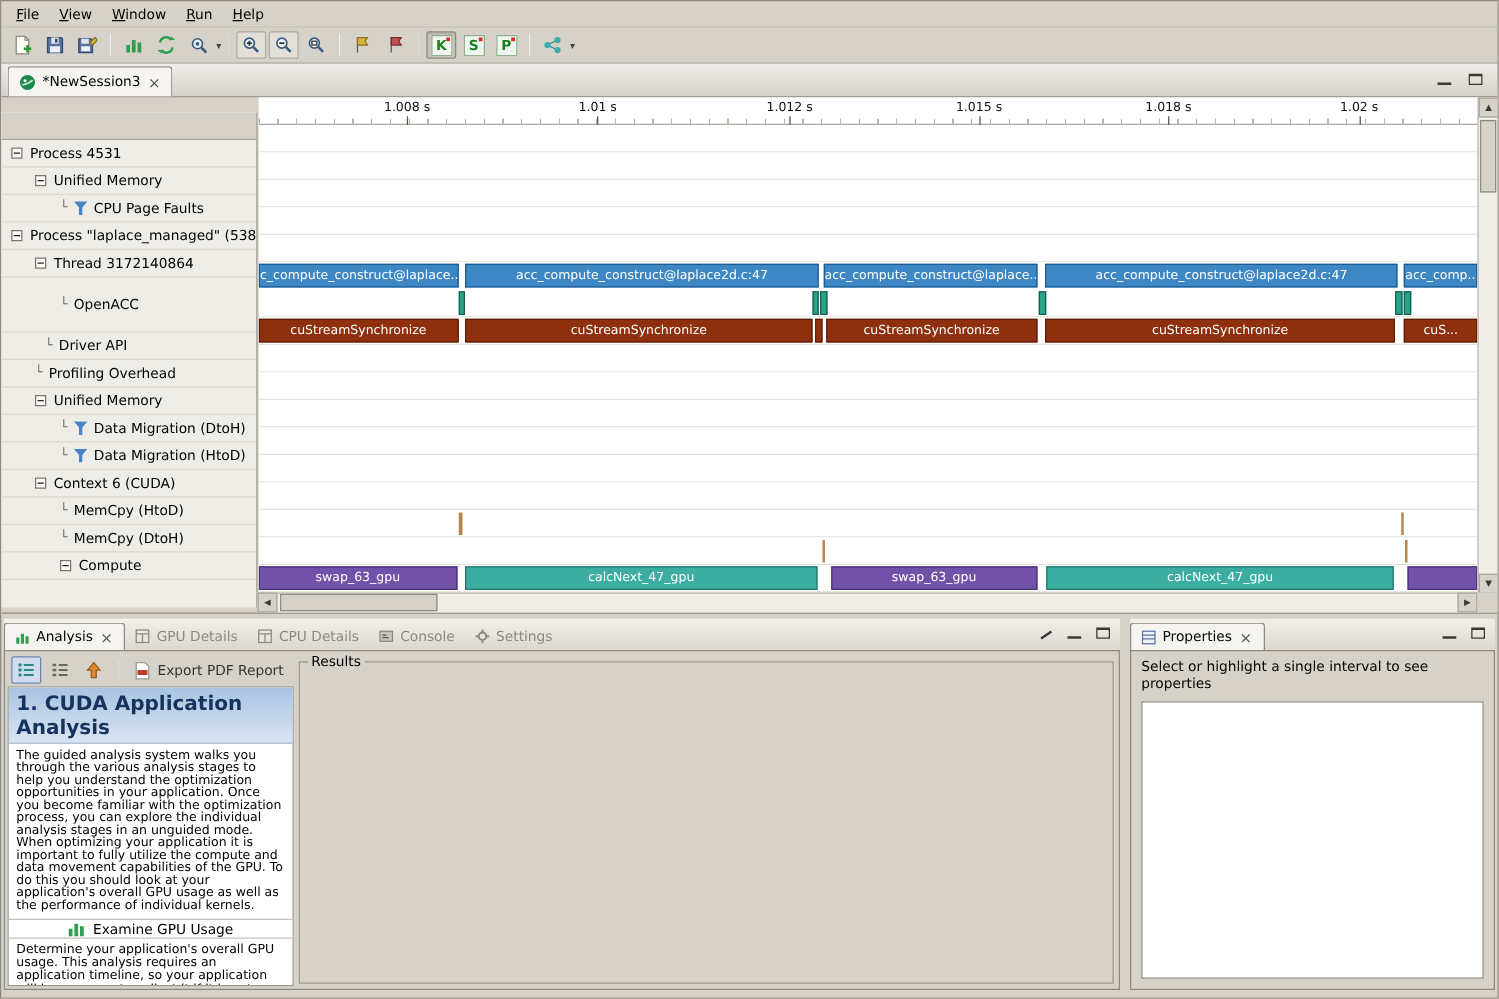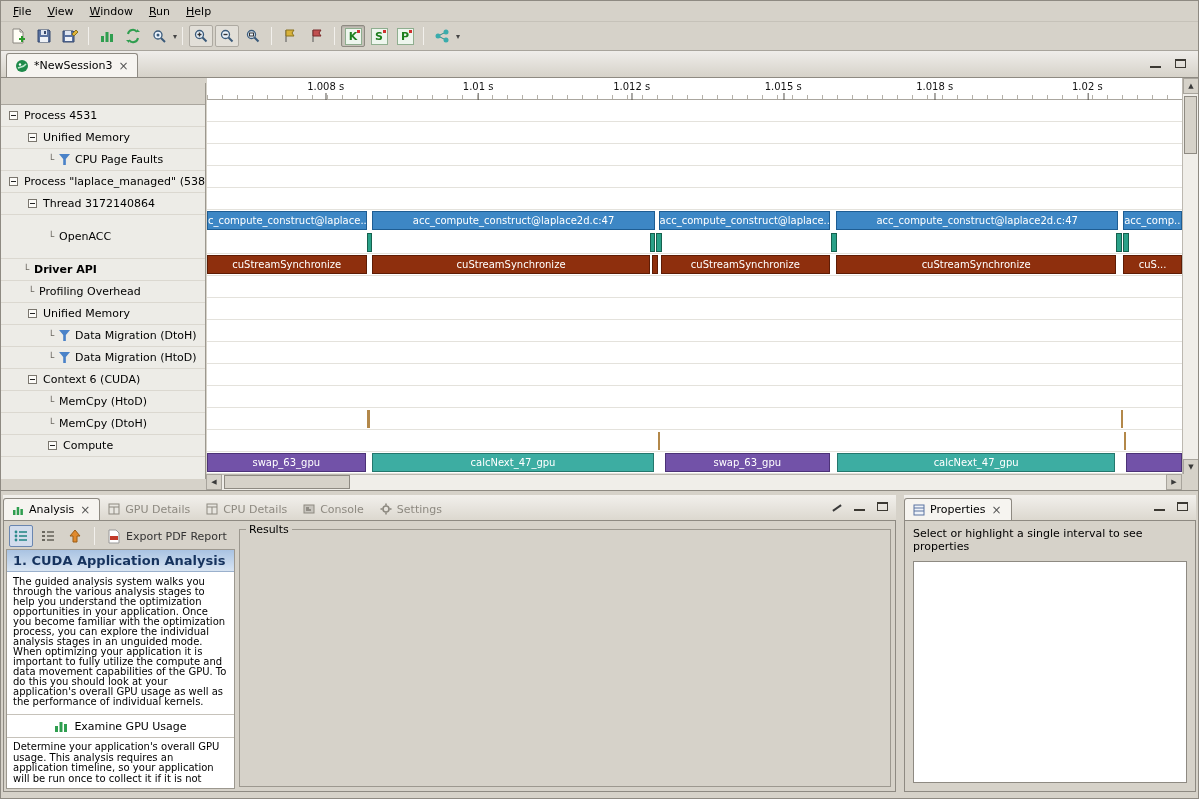--- a/index.html
+++ b/index.html
@@ -27,21 +27,21 @@
   .editor-tab { display:flex; align-items:center; gap:5px; height:24px; margin-left:5px; padding:0 8px; background:#f6f4f0; border:1px solid #8e8a82; border-bottom:none; border-radius:3px 3px 0 0; }
   .tab-close { width:12px; text-align:center; color:#555; font-size:12px; line-height:12px; }
   .tab-close::before { content:"×"; }
   .win-btns { position:absolute; right:10px; top:6px; display:flex; gap:10px; }
   .wbtn { width:15px; height:13px; position:relative; }
   .wbtn.min::after { content:""; position:absolute; left:2px; right:2px; bottom:2px; border-bottom:2px solid #3c3933; }
   .wbtn.max::after { content:""; position:absolute; left:2px; right:2px; top:2px; bottom:2px; border:1px solid #3c3933; border-top-width:2px; }
 
   
   .timeline-area { position:relative; height:413px; border-bottom:1px solid #8e8a82; background:#d6d2c9; }
-  .tree-pane { position:absolute; left:0; top:5px; width:205px; height:396px; background:#edece7; border-right:1px solid #9c988f; overflow:hidden; }
+  .tree-pane { position:absolute; left:0; top:12px; width:205px; height:396px; background:#edece7; border-right:1px solid #9c988f; overflow:hidden; }
   .tree-header { height:22px; background:#d6d2c9; border-bottom:1px solid #aaa69e; }
   .tree-row { display:flex; align-items:center; border-bottom:1px solid #dbd8d0; overflow:hidden; white-space:nowrap; }
   .tree-label { font-size:11px; }
   .expander { flex:0 0 auto; width:9px; height:9px; border:1px solid #7a766e; background:#fcfbf8; position:relative; margin-right:6px; }
   .expander::after { content:""; position:absolute; left:1px; right:1px; top:3px; border-top:1px solid #222; }
   .connector { flex:0 0 auto; color:#6a675f; font-size:10px; margin-right:5px; }
   .connector::before { content:"└"; }
   .funnel { flex:0 0 auto; width:11px; height:11px; margin-right:5px; background:#4a82c8; clip-path:polygon(0 0,100% 0,62% 45%,62% 100%,38% 100%,38% 45%); }
 
   .track-pane { position:absolute; left:206px; right:16px; top:0; height:396px; background:#fff; overflow:hidden; }
@@ -81,21 +81,21 @@
   .ptab.active { background:#f6f4f0; border:1px solid #8e8a82; border-bottom:none; border-radius:3px 3px 0 0; color:#000; }
   .panel-btns { position:absolute; right:6px; top:5px; display:flex; gap:8px; align-items:center; }
   .panel-body { flex:1; border:1px solid #8e8a82; background:#d6d2c9; overflow:hidden; }
 
   .analysis-body { display:flex; padding:2px; }
   .analysis-left { width:229px; display:flex; flex-direction:column; }
   .aleft-toolbar { height:26px; display:flex; align-items:center; gap:1px; padding-left:2px; }
   .pressed-blue { border:1px solid #6a86b0 !important; background:#d2dcec !important; }
   .export-btn { display:flex; align-items:center; gap:5px; padding:2px 6px; color:#333; }
   .aleft-content { flex:1; background:#fff; border:1px solid #9c988f; display:flex; flex-direction:column; overflow:hidden; }
-  .section-header { flex:0 0 auto; padding:3px 6px; font-weight:bold; font-size:13px; color:#16335e;
+  .section-header { flex:0 0 auto; padding:3px 6px; font-weight:bold; font-size:16px; color:#16335e;
         background:linear-gradient(var(--c-section_header_start),var(--c-section_header_end)); border-bottom:1px solid #9ab0cc; }
   .section-body { padding:5px 6px; font-size:10px; line-height:10px; }
   .examine-btn { margin-top:auto; border-top:1px solid #c6c2ba; border-bottom:1px solid #c6c2ba; height:24px; display:flex; align-items:center; justify-content:center; gap:6px; font-size:11px; background:#fff; }
   .section-footer { padding:4px 6px; font-size:10px; line-height:10.5px; }
   .results-box { flex:1; margin:0 2px 2px 4px; border:1px solid #9c988f; padding:2px; }
   .results-box legend { font-size:11px; padding:0 3px; margin-left:4px; }
   .results-empty { width:100%; height:100%; background:#d6d2c9; }
 
   .properties-body { display:flex; flex-direction:column; padding:6px 8px; }
   .prop-hint { font-size:11px; margin-bottom:8px; }
@@ -265,21 +265,21 @@
             <span class="tree-label">Process "laplace_managed" (538)</span>
           </div>
           <div class="tree-row" style="height: 22px; padding-left: 27px;">
             <span class="expander"></span>
             <span class="tree-label">Thread 3172140864</span>
           </div>
           <div class="tree-row" style="height: 44px; padding-left: 47px;">
             <span class="connector"></span>
             <span class="tree-label">OpenACC</span>
           </div>
-          <div class="tree-row" style="height: 22px; padding-left: 22px; font-weight: bold;">
+          <div class="tree-row" style="height: 22px; padding-left: 35px;">
             <span class="connector"></span>
             <span class="tree-label">Driver API</span>
           </div>
           <div class="tree-row" style="height: 22px; padding-left: 27px;">
             <span class="connector"></span>
             <span class="tree-label">Profiling Overhead</span>
           </div>
           <div class="tree-row" style="height: 22px; padding-left: 27px;">
             <span class="expander"></span>
             <span class="tree-label">Unified Memory</span>

